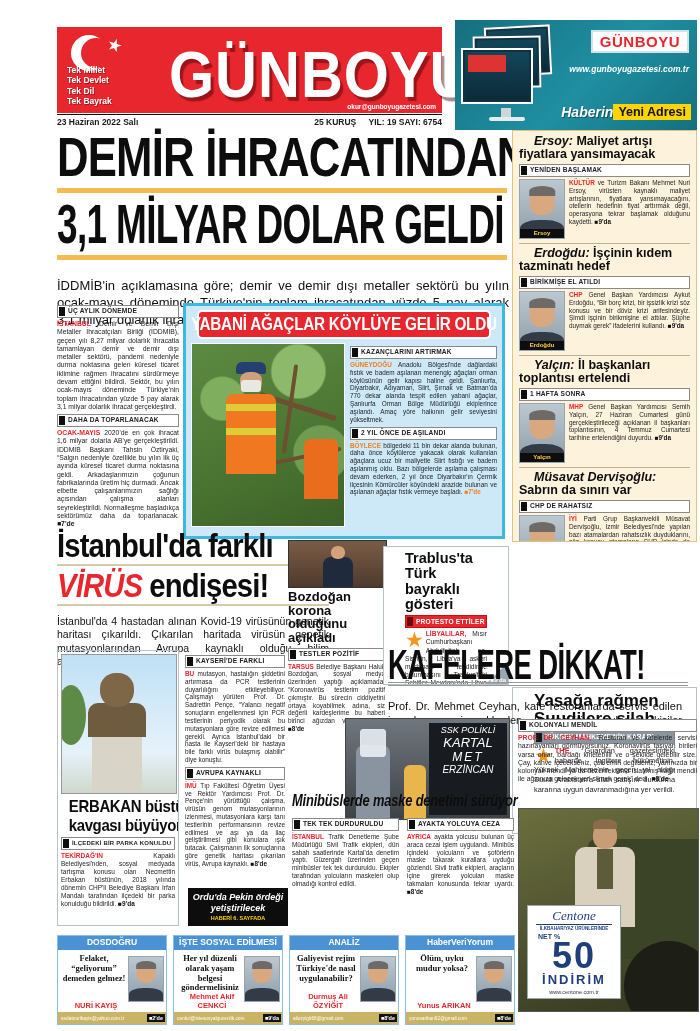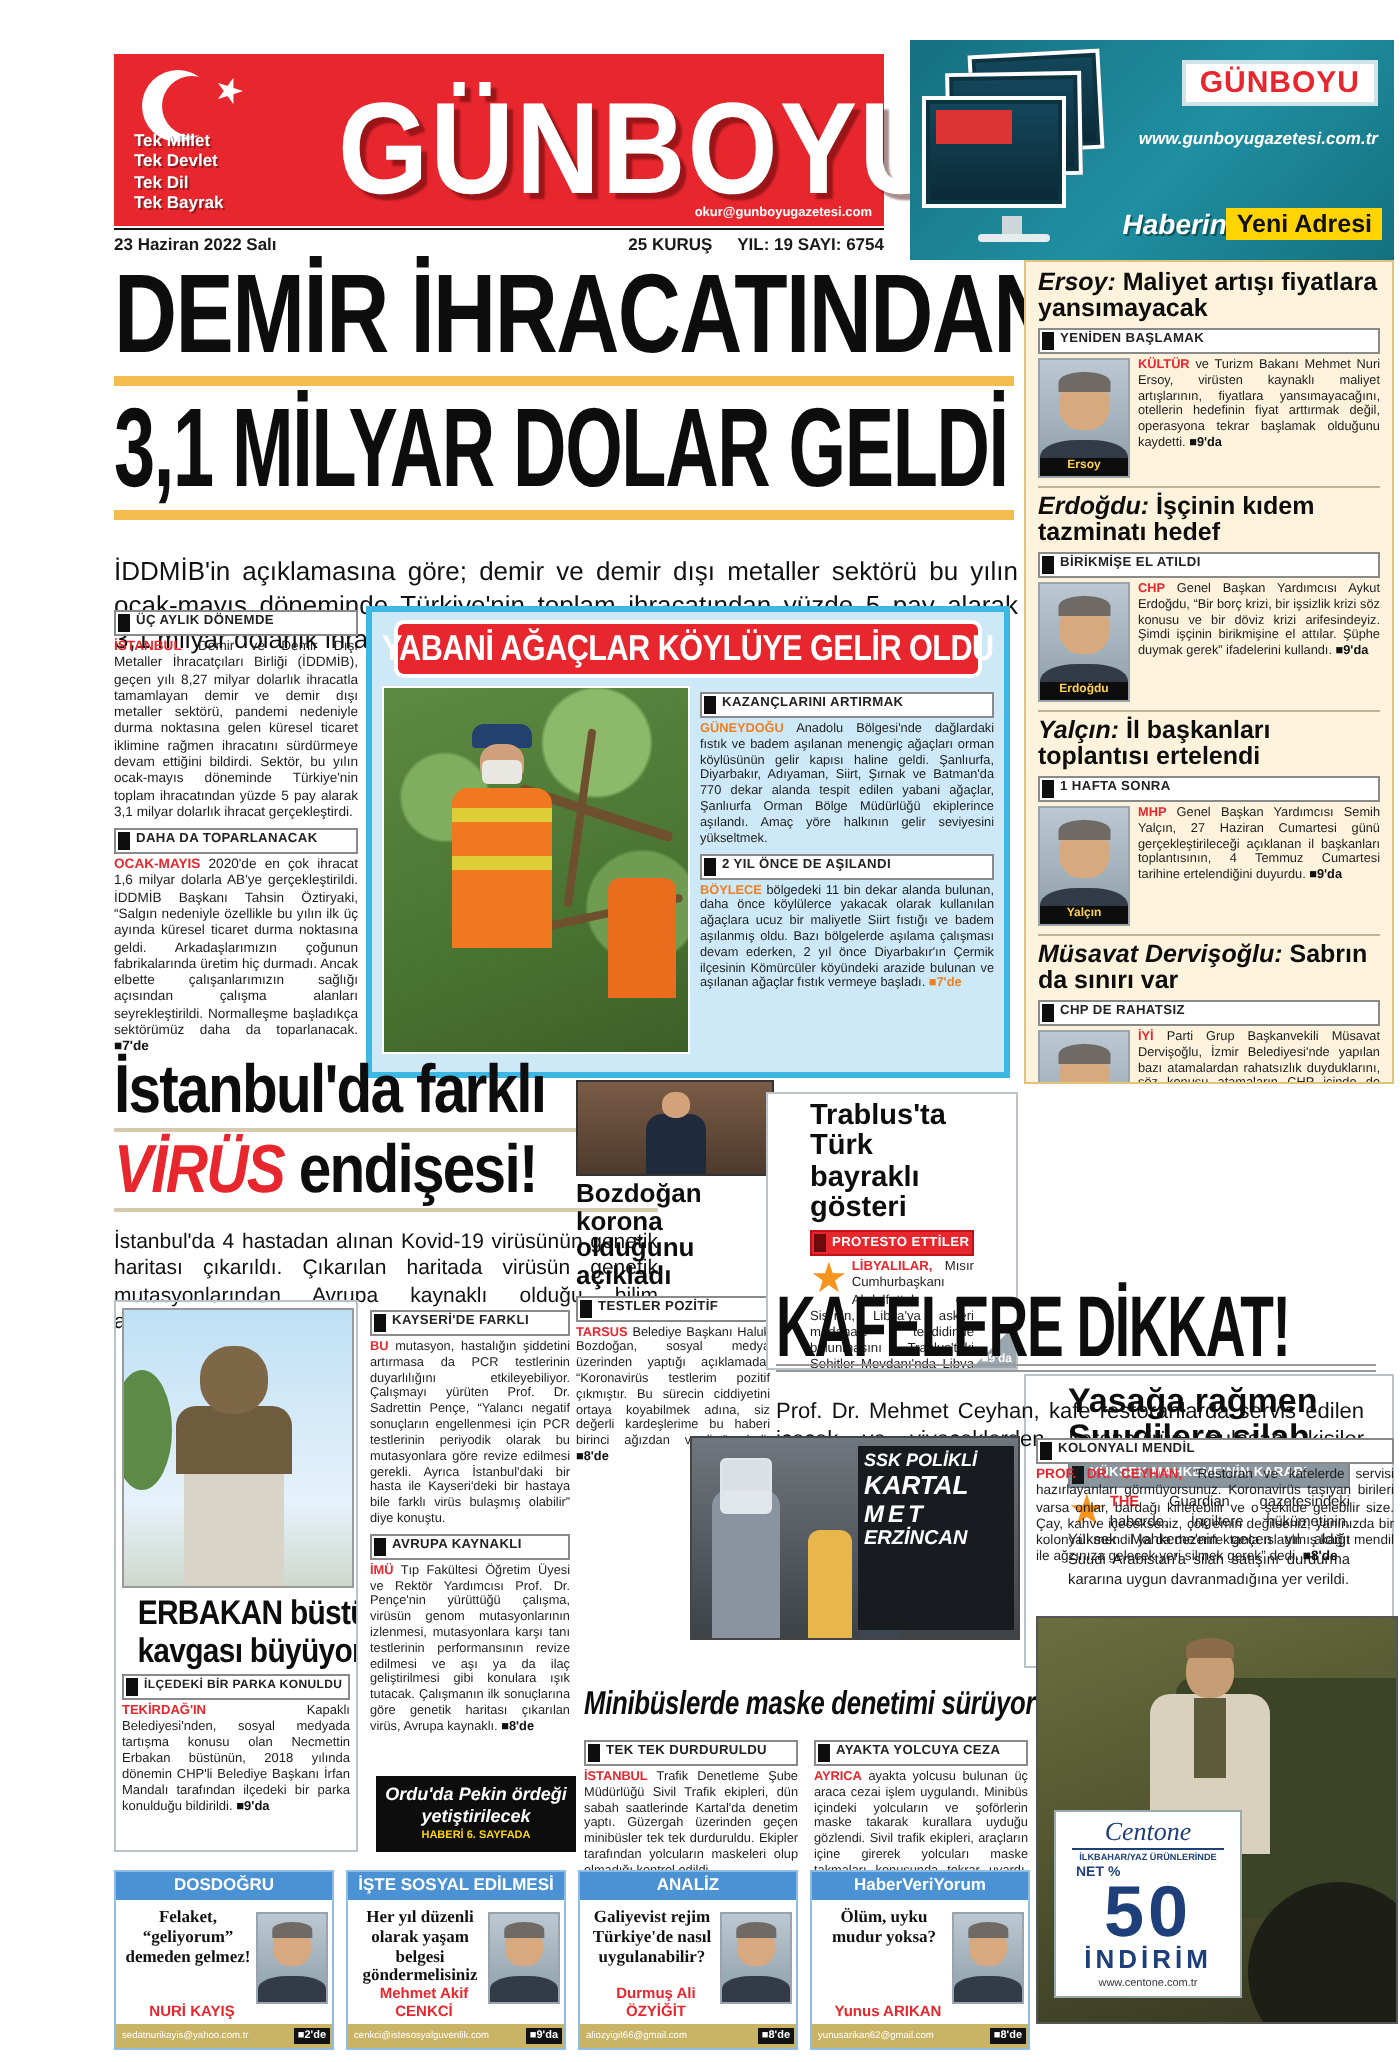--- a/index.html
+++ b/index.html
@@ -71,21 +71,21 @@
   .wmask{position:absolute;left:49px;top:36px;width:20px;height:12px;background:#e9e7e2;border-radius:3px;}
   .wvest{position:absolute;left:34px;top:50px;width:50px;height:80px;background:#f07820;border-radius:8px 8px 0 0;}
   .wstr{position:absolute;left:0;width:100%;height:7px;background:#d9dd3c;opacity:.85;}
   .wvest2{position:absolute;right:6px;top:95px;width:34px;height:60px;background:#e96d1c;border-radius:6px 6px 0 0;}
   .bbtext{width:152px;font-size:6.4px;}
   .bbtext .bt{font-size:6.4px;}
   
   .rail{left:512px;top:130px;width:185px;height:412px;background:#fdf3dd;border:1px solid #e3c37c;
         padding:3px 6px;box-sizing:border-box;overflow:hidden;}
   .rart h3{margin:1px 0 2px;font-size:12.5px;line-height:1.04;color:#0d0d0d;}
-  .rart h3 .nm{font-style:italic;}
+  .rart h3 .nm{font-style:italic;margin-left:15px;}
   .rart + .rart{border-top:1px solid #bfb396;margin-top:4px;padding-top:2px;}
   .rrow{display:flex;gap:4px;}
   .hs{position:relative;background:linear-gradient(#bcc8d1,#8d9eaa);overflow:hidden;flex:none;border:1px solid #9aa4ad;}
   .hs .face{position:absolute;left:50%;top:14%;width:56%;height:46%;transform:translateX(-50%);
             background:#d8a87e;border-radius:48% 48% 42% 42%;}
   .hs .hair{position:absolute;left:50%;top:10%;width:58%;height:18%;transform:translateX(-50%);
             background:#6f6a66;border-radius:50% 50% 0 0;}
   .hs .torso{position:absolute;left:50%;bottom:-2px;width:100%;height:34%;transform:translateX(-50%);
              background:#333b47;border-radius:42% 42% 0 0;}
   .hs .nb{position:absolute;left:0;right:0;bottom:0;background:rgba(10,10,10,.92);color:#ffd24a;
@@ -123,26 +123,26 @@
   
   .chl{left:388px;top:640px;width:260px;}
   .chl .cond{font-size:43px;letter-spacing:-1px;transform:scaleX(.64);color:#0d0d0d;}
   .crule{left:388px;top:682px;width:300px;border-top:1px solid #999;border-bottom:1px solid #999;height:2px;}
   .cdeck{left:388px;top:689px;width:294px;font-size:11px;line-height:1.25;color:#111;}
   .kolon{left:518px;top:716px;width:179px;}
   .kolon .bt{font-size:6.8px;}
   
   .busphoto{left:345px;top:718px;width:163px;height:100px;background:linear-gradient(#70767d,#3d4247);overflow:hidden;border:1px solid #444;}
   .sign{position:absolute;right:2px;top:4px;width:78px;height:92px;background:#181b20;padding:2px 3px;box-sizing:border-box;}
-  .sign div{color:#fff;font-weight:bold;font-style:italic;text-align:left;}
+  .sign div{color:#fff;font-weight:normal;font-style:italic;text-align:center;}
   .busfig1{position:absolute;left:10px;top:26px;width:34px;height:74px;background:#8a93a0;border-radius:8px 8px 0 0;}
   .shield{position:absolute;left:14px;top:10px;width:24px;height:26px;background:rgba(240,245,250,.85);border:1px solid #dfe6ec;border-radius:3px;}
   .busfig2{position:absolute;left:58px;top:46px;width:22px;height:54px;background:#e8b64a;border-radius:6px 6px 0 0;}
   .busfig3{position:absolute;left:84px;top:40px;width:20px;height:60px;background:#3c4552;border-radius:6px 6px 0 0;}
-  .mini{left:292px;top:836px;width:222px;}
+  .mini{left:292px;top:784px;width:222px;}
   .mini h2{margin:0 0 3px;}
   .mini h2 .cond{font-size:16.5px;font-style:italic;transform:scaleX(.78);letter-spacing:-.2px;color:#0d0d0d;}
   .minirow{display:flex;gap:8px;}
   .minicol{width:107px;}
   .minicol .bt{font-size:6.4px;}
   
   .erb{left:57px;top:650px;width:122px;height:276px;border:1px solid #b9c2c9;box-sizing:border-box;padding:3px;overflow:hidden;}
   .erbphoto{position:relative;width:100%;height:138px;background:linear-gradient(#bfe0f5,#e6f2fb 70%,#cfd8cd);overflow:hidden;border:1px solid #999;}
   .bushhead{position:absolute;left:38px;top:18px;width:34px;height:34px;background:#7d6746;border-radius:46%;}
   .bushsh{position:absolute;left:26px;top:48px;width:58px;height:34px;background:#6f5c3e;border-radius:10px 10px 0 0;}

